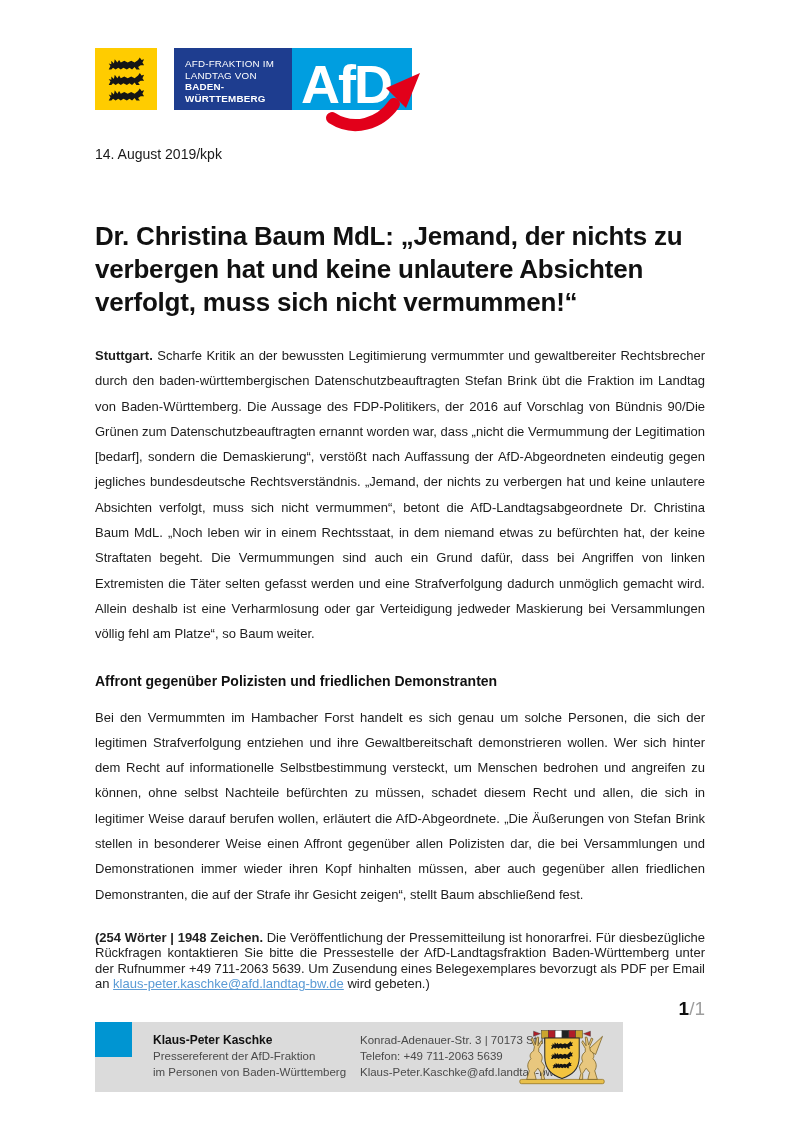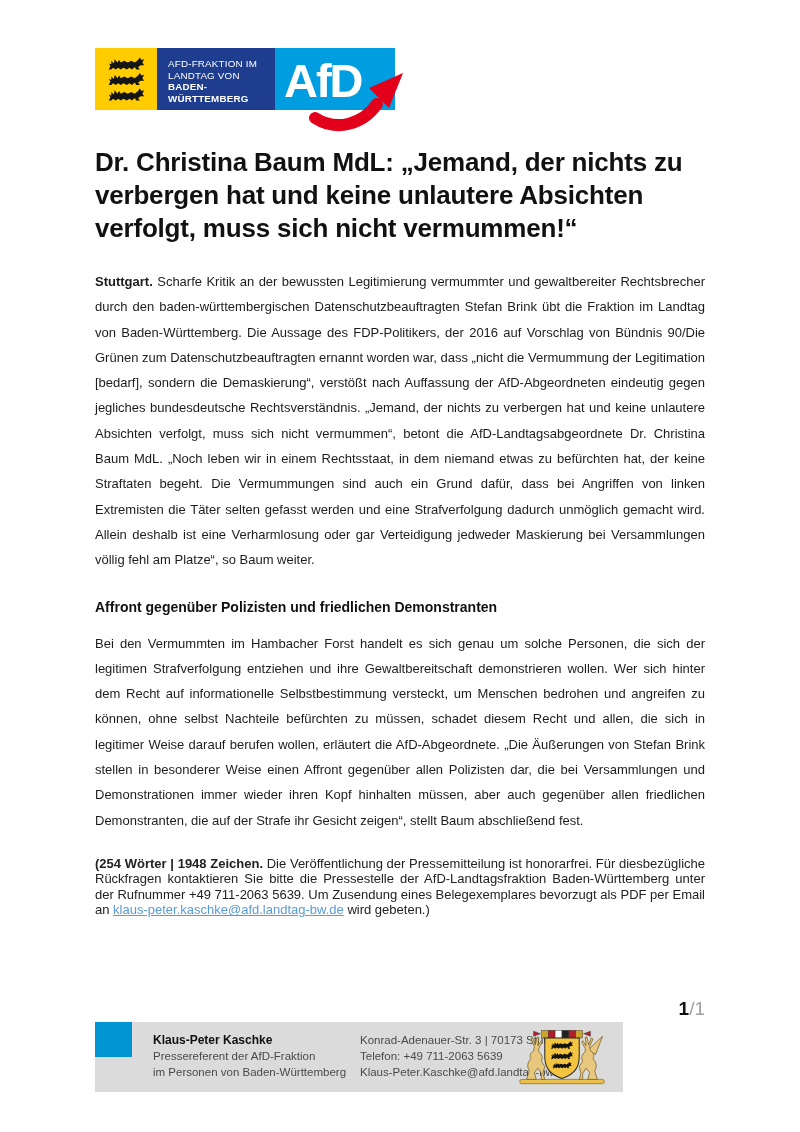--- a/index.html
+++ b/index.html
@@ -8,25 +8,25 @@
     position:relative; width:800px; height:1132px; margin:0 auto;
     background:#ffffff; overflow:hidden;
   }
 
   
   .headerbar{ position:absolute; left:95px; top:48px; height:62px; display:flex; }
   .hb-gray{ position:relative; width:305px; height:62px; background:var(--bar-gray,#DBDBDB); }
   .hb-bluesq{ position:absolute; left:0; top:1px; width:34px; height:37px; background:var(--accent-blue,#0095D2); }
   .hb-label{ position:absolute; left:55px; top:0; line-height:62px; font-size:27px; font-weight:700; letter-spacing:-0.6px; color:#131313; white-space:nowrap; }
   .hb-yellow{ width:62px; height:62px; background:var(--yellow,#FFCC00); display:flex; align-items:center; justify-content:center; }
-  .hb-navy{ width:118px; height:62px; background:var(--navy,#1E3D8F); color:#fff; padding:10px 8px 0 11px; }
+  .hb-navy{ width:118px; height:62px; background:var(--navy,#1E3D8F); color:#fff; padding:10px 8px 0 11px;margin-left:17px; }
   .navy-line{ font-size:9.8px; line-height:11.6px; letter-spacing:0.2px; font-weight:400; white-space:nowrap; }
   .navy-line.bold{ font-weight:700; }
   .hb-blue{ position:relative; width:120px; height:62px; background:var(--party-blue,#009EE0); }
-  .afd-text{ position:absolute; left:9px; top:5px; font-size:47px; font-weight:700; letter-spacing:-2px; color:#fff; }
+  .afd-text{ position:absolute; left:9px; top:5px; font-size:54px; font-weight:700; letter-spacing:-2px; color:#fff; }
   .afd-arrow{ position:absolute; right:-16px; bottom:-30px; width:102px; height:72px; overflow:visible; }
 
   
   .content{ position:absolute; left:95px; top:146px; width:610px; color:#1c1c1c; }
   .dateline{ font-size:14px; color:#1a1a1a; margin-bottom:58px; }
   .title{ font-size:26px; line-height:33px; font-weight:700; letter-spacing:-0.2px; color:#111; margin-bottom:24px; }
   .body{ font-size:13px; line-height:25.3px; text-align:justify; hyphens:auto; -webkit-hyphens:auto; margin-bottom:26px; }
   .body .lead{ font-weight:700; }
   .subhead{ font-size:14px; font-weight:700; color:#111; margin-bottom:16px; }
   .p2{ margin-bottom:23px; }
@@ -78,20 +78,21 @@
     <div class="hb-blue">
       <span class="afd-text">AfD</span>
       <svg class="afd-arrow" viewBox="0 0 102 72">
         <path d="M6 50 C28 64 54 56 68 36" stroke="var(--arrow-red,#E2001A)" stroke-width="12" fill="none" stroke-linecap="round"></path>
         <polygon points="60,20 94,5 80,40" fill="var(--arrow-red,#E2001A)"></polygon>
       </svg>
     </div>
   </div>
 
   <div class="content">
+    <div class="dateline">14. August 2019/kpk</div>
 
     <h1 class="title">Dr. Christina Baum MdL: „Jemand, der nichts zu verbergen hat und keine unlautere Absichten verfolgt, muss sich nicht vermummen!“</h1>
 
     <p class="body p1"><span class="lead">Stuttgart.</span><span> Scharfe Kritik an der bewussten Legitimierung vermummter und gewaltbereiter Rechtsbrecher durch den baden-württembergischen Datenschutzbeauftragten Stefan Brink übt die Fraktion im Landtag von Baden-Württemberg. Die Aussage des FDP-Politikers, der 2016 auf Vorschlag von Bündnis 90/Die Grünen zum Datenschutzbeauftragten ernannt worden war, dass „nicht die Vermummung der Legitimation [bedarf], sondern die Demaskierung“, verstößt nach Auffassung der AfD-Abgeordneten eindeutig gegen jegliches bundesdeutsche Rechtsverständnis. „Jemand, der nichts zu verbergen hat und keine unlautere Absichten verfolgt, muss sich nicht vermummen“, betont die AfD-Landtagsabgeordnete Dr. Christina Baum MdL. „Noch leben wir in einem Rechtsstaat, in dem niemand etwas zu befürchten hat, der keine Straftaten begeht. Die Vermummungen sind auch ein Grund dafür, dass bei Angriffen von linken Extremisten die Täter selten gefasst werden und eine Strafverfolgung dadurch unmöglich gemacht wird. Allein deshalb ist eine Verharmlosung oder gar Verteidigung jedweder Maskierung bei Versammlungen völlig fehl am Platze“, so Baum weiter.</span></p>
 
     <h2 class="subhead">Affront gegenüber Polizisten und friedlichen Demonstranten</h2>
 
     <p class="body p2">Bei den Vermummten im Hambacher Forst handelt es sich genau um solche Personen, die sich der legitimen Strafverfolgung entziehen und ihre Gewaltbereitschaft demonstrieren wollen. Wer sich hinter dem Recht auf informationelle Selbstbestimmung versteckt, um Menschen bedrohen und angreifen zu können, ohne selbst Nachteile befürchten zu müssen, schadet diesem Recht und allen, die sich in legitimer Weise darauf berufen wollen, erläutert die AfD-Abgeordnete. „Die Äußerungen von Stefan Brink stellen in besonderer Weise einen Affront gegenüber allen Polizisten dar, die bei Versammlungen und Demonstrationen immer wieder ihren Kopf hinhalten müssen, aber auch gegenüber allen friedlichen Demonstranten, die auf der Strafe ihr Gesicht zeigen“, stellt Baum abschließend fest.</p>
 
     <p class="note"><span class="note-lead">(254 Wörter | 1948 Zeichen.</span><span> Die Veröffentlichung der Pressemitteilung ist honorarfrei. Für diesbezügliche Rückfragen kontaktieren Sie bitte die Pressestelle der AfD-Landtagsfraktion Baden-Württemberg unter der Rufnummer +49 711-2063 5639. Um Zusendung eines Belegexemplares bevorzugt als PDF per Email an </span><a class="note-link" href="#">klaus-peter.kaschke@afd.landtag-bw.de</a><span> wird gebeten.)</span></p>

